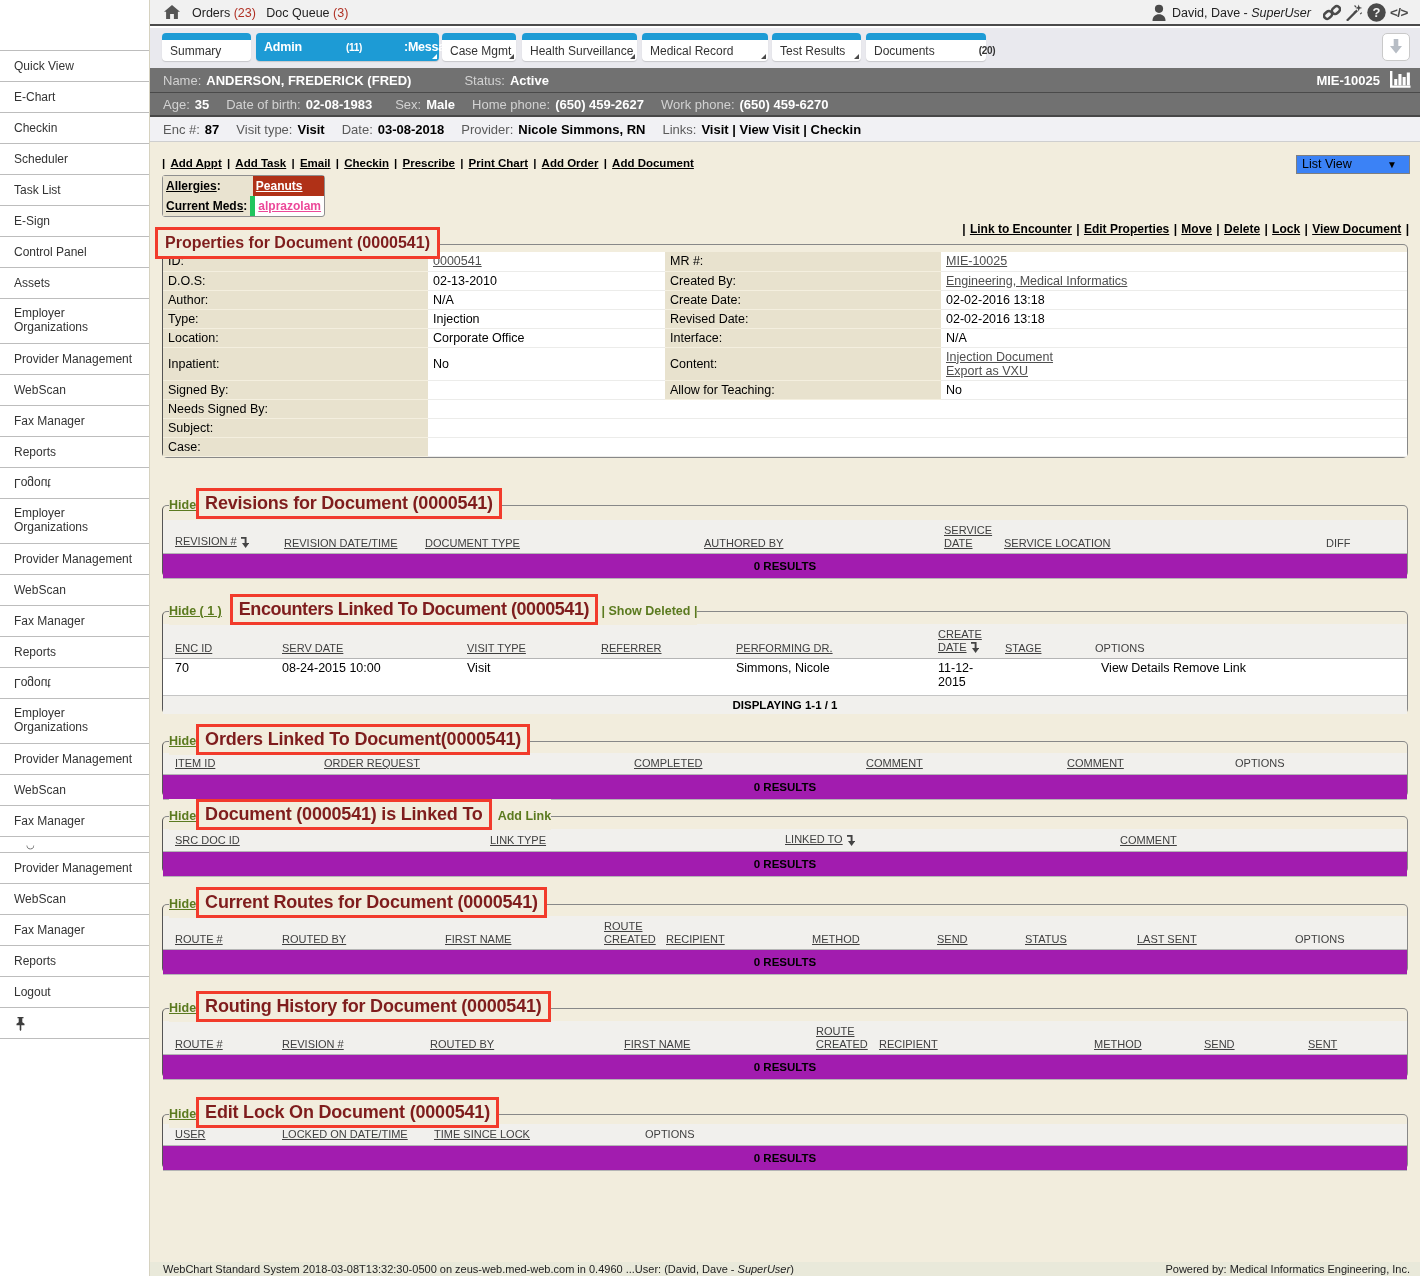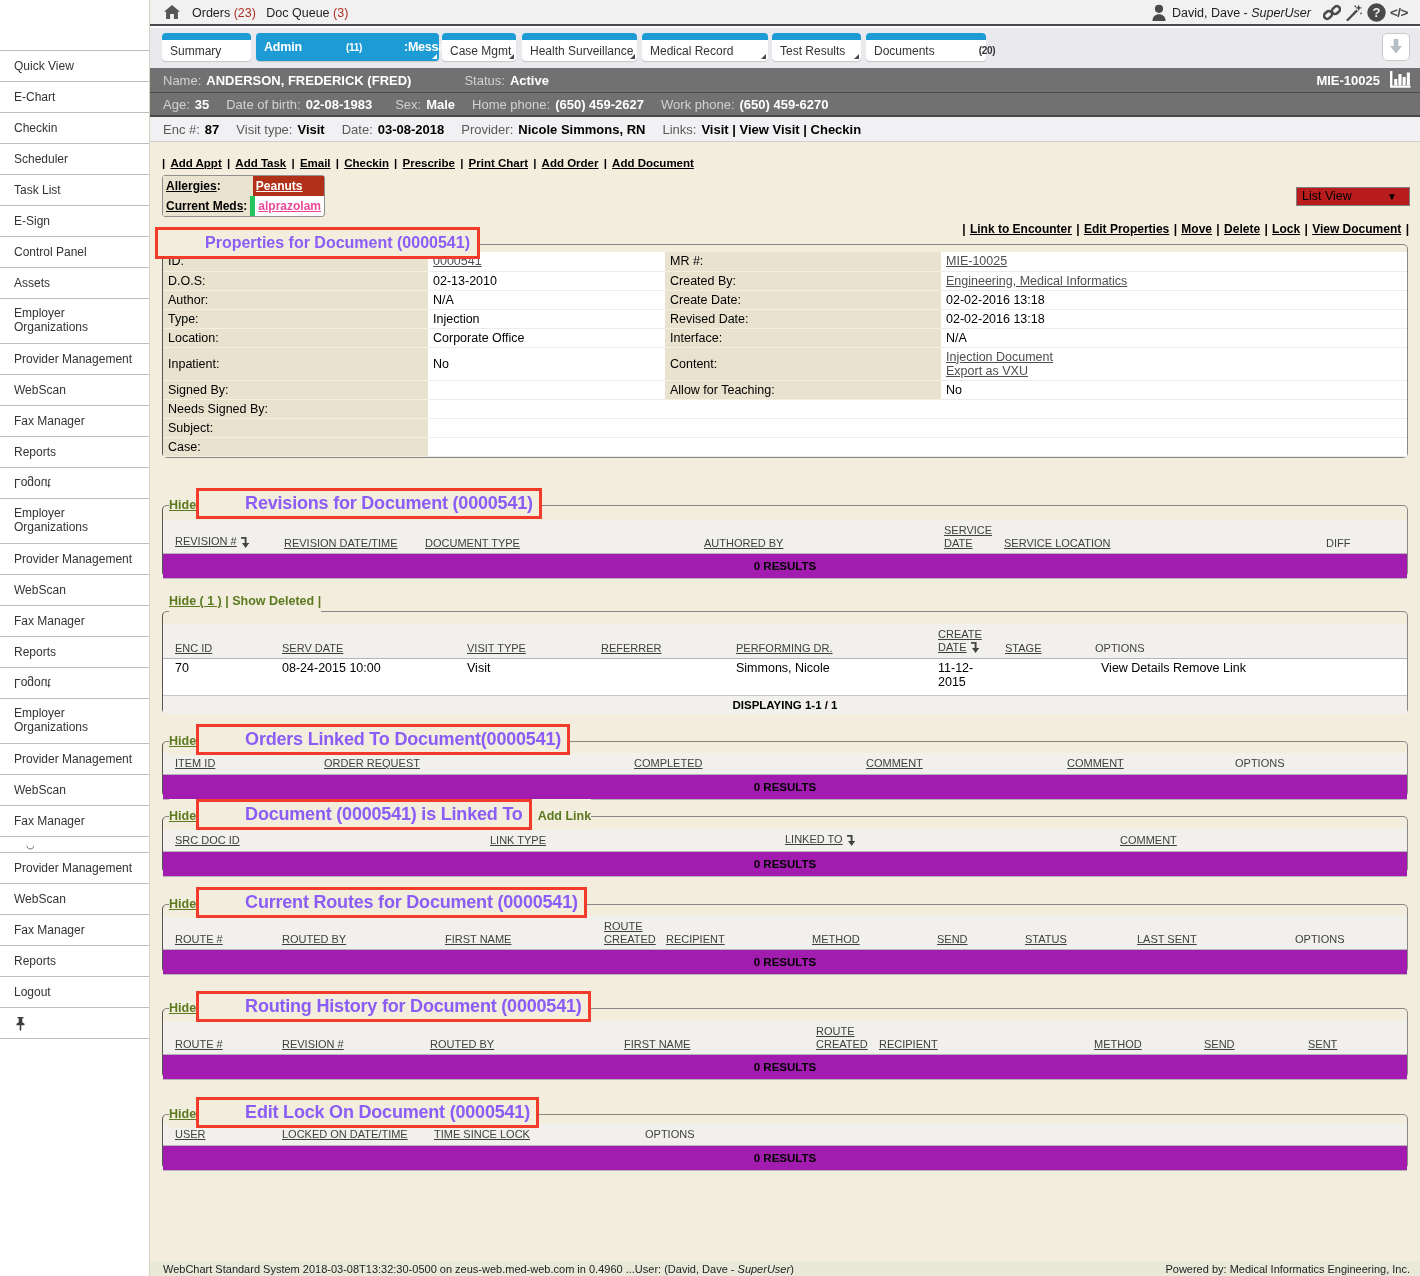--- a/index.html
+++ b/index.html
@@ -44,39 +44,39 @@
 #hd3 .hlabel { color:#5a5a5a; }
 .hval { font-weight:bold; margin-right:17px; }
 #hd1 .mrn { position:absolute; right:40px; top:5px; font-weight:bold; font-size:13px; }
 #hd1 svg.chart { position:absolute; right:9px; top:3px; }
 
 
 #content { position:absolute; left:150px; top:142px; width:1270px; height:1120px; background:#f2eddd; }
 #content a { color:#000; }
 .actions { position:absolute; left:12px; top:15px; font-size:11.5px; font-weight:bold; color:#000; }
 .actions a { text-decoration:underline; margin:0 2px; }
-#listview { position:absolute; right:10px; top:13px; width:114px; height:19px; background:#b91c1c; border:1px solid #7f7f7f; font-size:12.5px; padding:1px 5px; color:#000;margin-top:32px; }
+#listview { position:absolute; right:10px; top:13px; width:114px; height:19px; background:#3b82f6; border:1px solid #7f7f7f; font-size:12.5px; padding:1px 5px; color:#000; }
 #listview .arr { float:right; font-size:10px; margin-top:2px; margin-right:7px; color:#000; }
 
 #albox { position:absolute; left:12px; top:33px; border:1px solid #8f8f8f; border-radius:3px; background:#fff; font-size:12px; font-weight:bold; }
 #albox table { border-collapse:collapse; }
 #albox td { padding:1px 3px; height:20px; white-space:nowrap; }
 #albox .lab { background:#e9e3d0; width:88px; }
 #albox .pea { background:#b03117; color:#fff; text-decoration:underline; }
 #albox .alp { color:#ec4899; text-decoration:underline; border-left:5px solid #22c55e; }
 
 .toplinks { position:absolute; right:11px; top:80px; font-size:12px; font-weight:bold; }
 .toplinks a { text-decoration:underline; margin:0 1px; }
 
 
 .fs { position:absolute; left:12px; width:1246px; border:1px solid #888; border-left-color:#555; border-radius:5px; }
 .legend { position:absolute; top:-18px; left:6px; display:flex; align-items:flex-end; z-index:5; background:#f2eddd; }
 .hide { color:#5b7a1f; font-weight:bold; font-size:12.5px; text-decoration:underline; margin-bottom:7px; white-space:nowrap; }
 .redbox { border:3px solid #f23b2b; background:#f2eddd; padding:1px 6px; white-space:nowrap; }
-.sect-title { color:#8b5cf6; font-weight:bold; font-size:18px; line-height:23px; white-space:nowrap; letter-spacing:-0.2px;margin-left:40px; }
+.sect-title { color:#7f1d1d; font-weight:bold; font-size:18px; line-height:23px; white-space:nowrap; letter-spacing:-0.2px; }
 .greenlink { color:#5b7a1f; font-weight:bold; font-size:12.5px; margin-bottom:7px; white-space:nowrap; }
 .gsep { color:#5b7a1f; font-weight:bold; font-size:12.5px; margin-bottom:7px; }
 
 table.grid { border-collapse:collapse; width:100%; font-size:12.5px; table-layout:fixed; }
 table.grid th { font-weight:normal; text-align:left; color:#3f3f3f; background:#f1f0ed; border-bottom:1px solid #b5b5b5; padding:4px 4px 4px 4px; font-size:11px; vertical-align:bottom; line-height:12.5px; }
 table.grid th u { text-decoration:underline; }
 table.grid th:first-child { padding-left:12px; }
 table.grid td { padding:2px 4px; background:#fff; vertical-align:top; }
 table.grid td:first-child { padding-left:12px; }
 table.grid tr.res td { text-align:center; font-weight:bold; font-size:11.5px; background:#a21caf; border-bottom:1px solid #b5b5b5; padding:6px 0; height:24px; }
@@ -383,20 +383,21 @@
         <tr class="res">
               <td colspan="7">0 RESULTS</td>
             </tr>
       </tbody>
         </table>
     </div>
 
     <div class="fs" style="top:469px; height:103px;">
       <div class="legend">
           <span class="hide">Hide ( 1 )</span>
+          <span class="redbox" style="margin-left:8px;"><span class="sect-title" style="letter-spacing:-0.45px;">Encounters Linked To Document (0000541)</span></span>
           <span class="gsep">&nbsp;|&nbsp;</span>
           <span class="greenlink">Show Deleted</span>
           <span class="gsep">&nbsp;|</span>
         </div>
       <table class="grid" style="margin-top:12px;">
         <colgroup>
             <col style="width:115px;">
             <col style="width:185px;">
             <col style="width:134px;">
             <col style="width:135px;">

